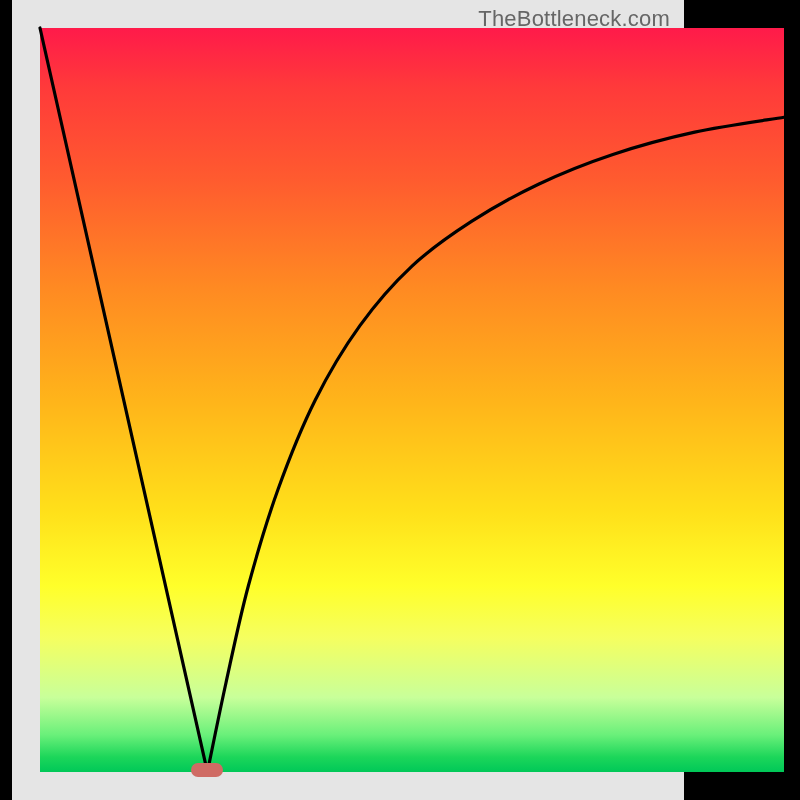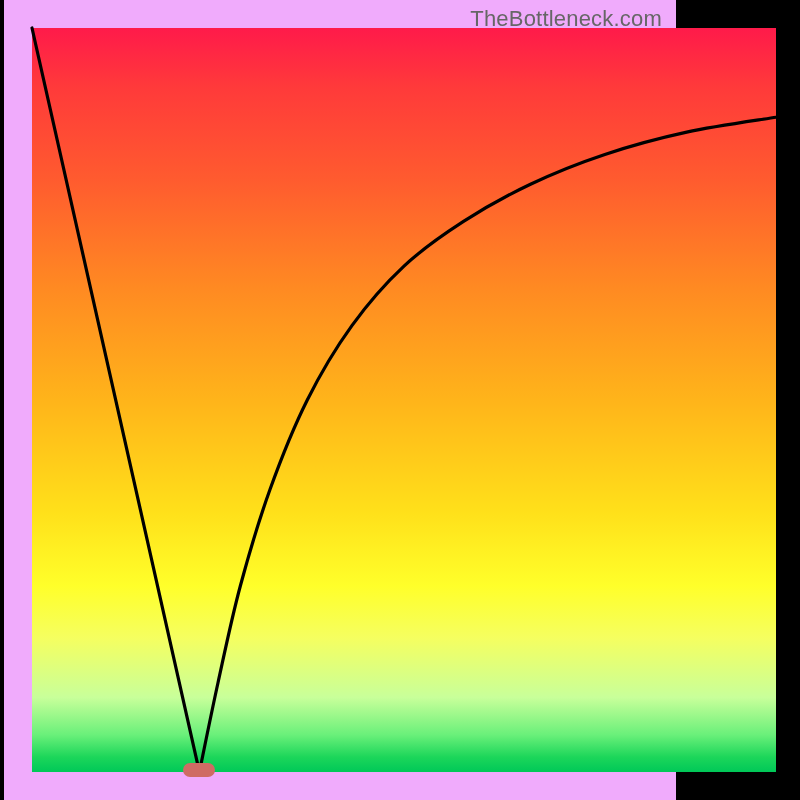--- a/index.html
+++ b/index.html
@@ -5,23 +5,23 @@
   * { margin: 0; padding: 0; box-sizing: border-box; }
   body {
     width: 800px;
     height: 800px;
     font-family: Arial, Helvetica, sans-serif;
     position: relative;
     background: #000;
   }
   .frame {
     position: absolute;
-    top: 0; left: 4px;
+    top: 0; left: 12px;
     width: 672px; height: 800px;
-    background: #f0abfc;
+    background: #e5e5e5;
   }
   .plot-area {
     position: absolute;
     top: 28px;
     left: 28px;
     width: 744px;
     height: 744px;
     background: linear-gradient(to bottom,
       #ff1a4a 0%,
       #ff3a3a 8%,

